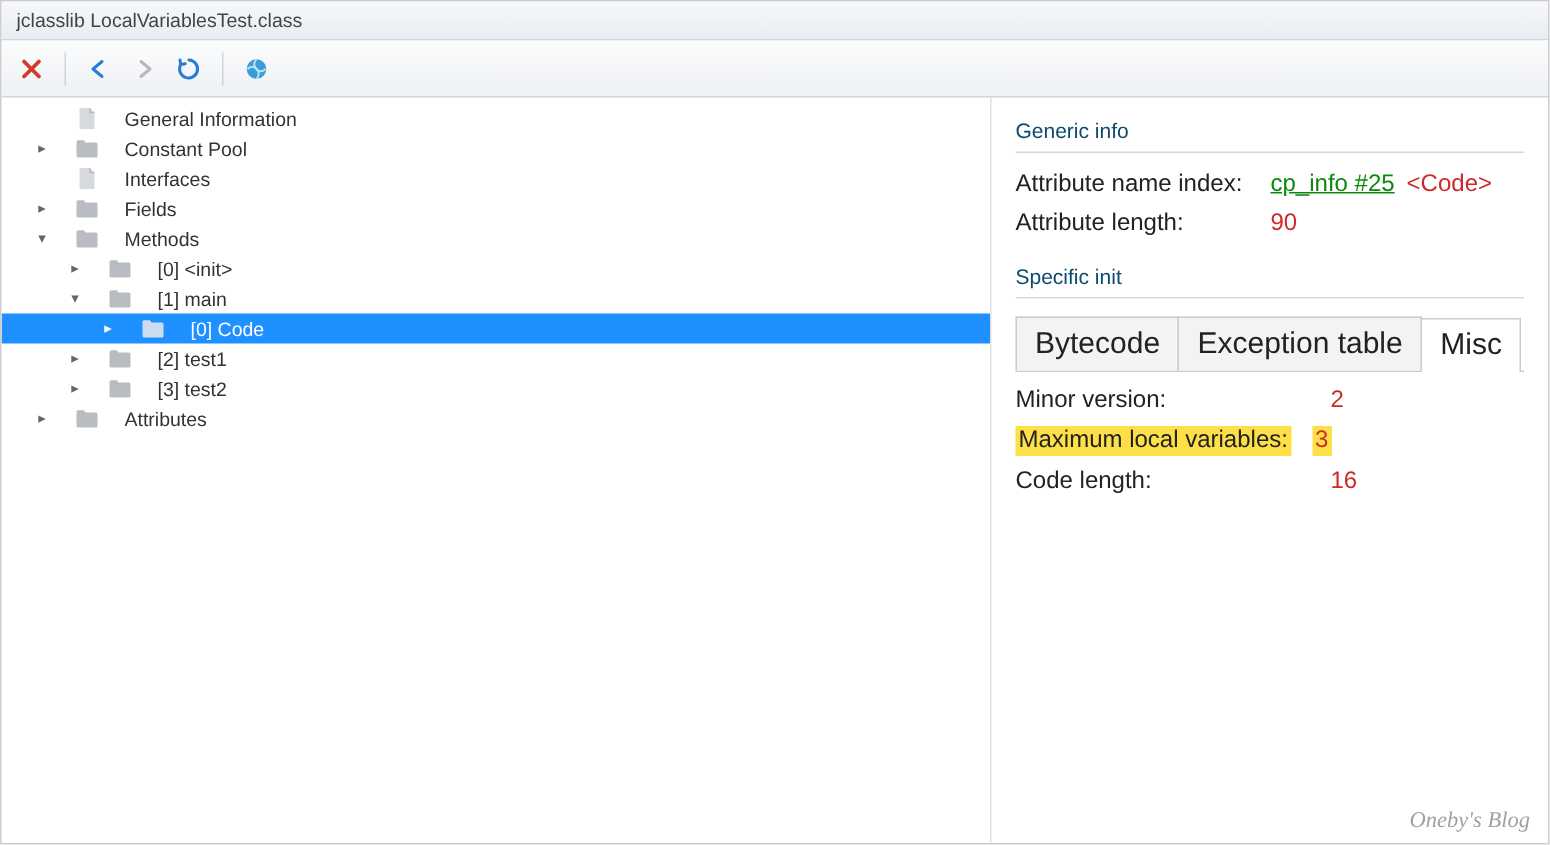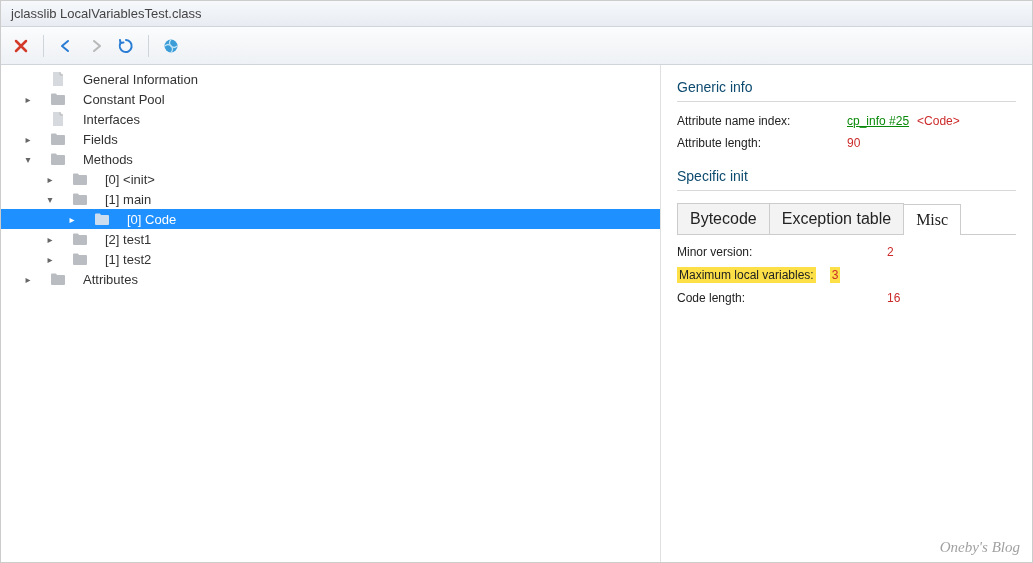--- a/index.html
+++ b/index.html
@@ -98,46 +98,45 @@
     .section-title {
       color: #0c4a6e;
       font-size: 14px;
       margin-bottom: 6px;
     }
     .section-hr {
       border: none;
       border-top: 1px solid #d8d8d8;
       margin-bottom: 12px;
     }
-    .kv { display: flex; align-items: center; margin-bottom: 8px; font-size: 12px;}
+    .kv { display: flex; align-items: center; margin-bottom: 8px; font-size: 16px;}
     .kv .k { width: 170px; color: #222; }
     .kv .v-link { color: #0a8a0a; text-decoration: underline; margin-right: 8px; cursor: pointer;}
     .kv .v-tag { color: #cc2a2a; }
     .kv .v-red { color: #cc2a2a; }
     .tabs {
       display: flex;
       border-bottom: 1px solid #ccc;
       margin-bottom: 10px;
       margin-top: 4px;
     }
     .tab {
       padding: 6px 12px;
       border: 1px solid #ccc;
       border-bottom: none;
       background: #f3f3f3;
       margin-right: -1px;
       cursor: pointer;
-      font-size: 16px;
+      font-size: 20px;
       color: #222;
     }
     .tab.active {
       background: #fff;
       position: relative;
       top: 1px;
-      font-family: Liberation Serif, serif;
     }
     .highlight-pink {
       background: #fde047;
       padding: 1px 2px;
     }
     .watermark {
       position: absolute;
       bottom: 6px;
       right: 12px;
       color: rgba(120,120,120,0.7);
@@ -294,21 +293,21 @@
         <span class="label">[2] test1</span>
       </div>
       <div class="tree-row">
         <span class="indent" style="width: 22px;"></span>
         <span class="caret">▸</span>
         <span class="icon">
           <svg width="16" height="14" viewBox="0 0 16 14">
             <path d="M1 3 L1 12 Q1 13 2 13 L14 13 Q15 13 15 12 L15 4 Q15 3 14 3 L7 3 L6 1.5 L2 1.5 Q1 1.5 1 2.5 Z" fill="#b9bdc2"></path>
           </svg>
         </span>
-        <span class="label">[1] test2</span>
+        <span class="label">[3] test2</span>
       </div>
       <div class="tree-row">
         <span class="indent" style="width: 0px;"></span>
         <span class="caret">▸</span>
         <span class="icon">
           <svg width="16" height="14" viewBox="0 0 16 14">
             <path d="M1 3 L1 12 Q1 13 2 13 L14 13 Q15 13 15 12 L15 4 Q15 3 14 3 L7 3 L6 1.5 L2 1.5 Q1 1.5 1 2.5 Z" fill="#b9bdc2"></path>
           </svg>
         </span>
         <span class="label">Attributes</span>

